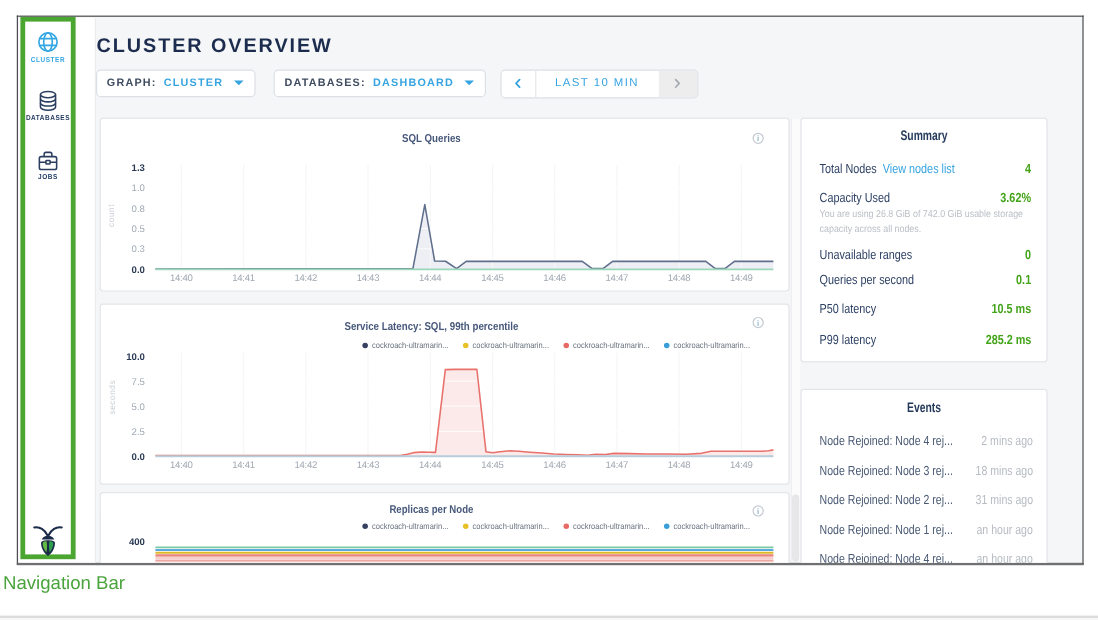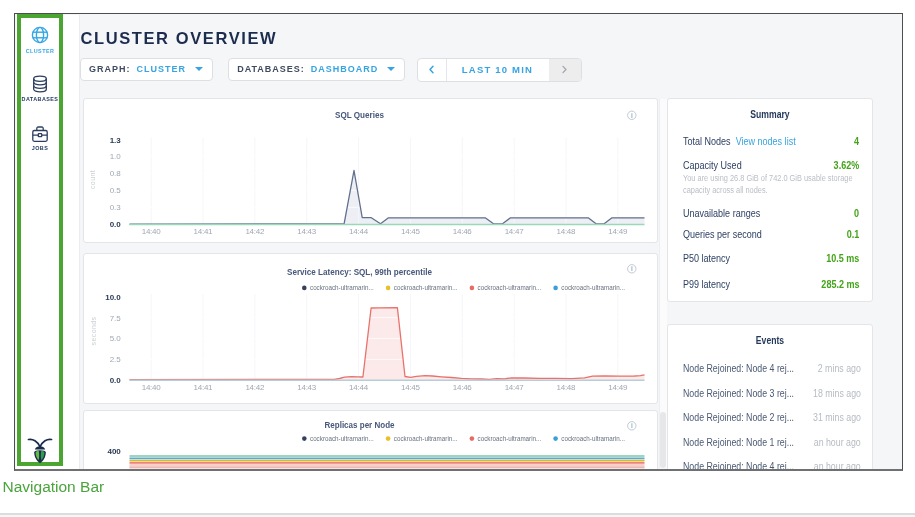--- a/index.html
+++ b/index.html
@@ -17,21 +17,21 @@
 
 
 #title { position:absolute; left:81px; top:29px; font-size:16.5px; font-weight:bold; letter-spacing:1.6px; color:#1c2c4e; white-space:nowrap; }
 
 
 .ctl { position:absolute; top:58px; height:23px; background:#fff; border:1px solid #dce0e5; border-radius:4px; display:flex; align-items:center; justify-content:center; font-size:9px; font-weight:bold; letter-spacing:1.0px; color:#3f4b60; white-space:nowrap; }
 .ctl .blue { color:#36a4e0; margin-left:6px; }
 .caret { display:inline-block; width:0; height:0; border-left:4px solid transparent; border-right:4px solid transparent; border-top:4.5px solid #36a4e0; margin-left:9px; }
 #timesel { position:absolute; left:417px; top:58px; width:165px; height:24px; background:#fff; border:1px solid #dce0e5; border-radius:4px; display:flex; }
 #ts-prev { width:29px; border-right:1px solid #e3e6ea; display:flex; align-items:center; justify-content:center; }
-#ts-mid { flex:1; display:flex; align-items:center; justify-content:center; font-size:9.5px; font-weight:bold; letter-spacing:1.2px; color:#36a4e0; }
+#ts-mid { flex:1; display:flex; align-items:center; justify-content:center; font-size:9.5px; font-weight:normal; letter-spacing:1.2px; color:#36a4e0; }
 #ts-next { width:32px; background:#ededee; border-radius:0 3px 3px 0; display:flex; align-items:center; justify-content:center; }
 
 
 .card { position:absolute; background:#fff; border:1px solid #e3e5e9; border-radius:3px;text-decoration:underline; }
 
 
 .sumtitle { position:absolute; width:100%; text-align:center; font-size:11.5px; font-weight:bold; color:#253a5a; transform:scaleX(0.75); }
 .srow-label { position:absolute; font-size:11px; color:#2e4164; white-space:nowrap; transform:scaleX(0.82); transform-origin:0 50%; }
 .srow-value { position:absolute; right:12.5px; font-size:11px; font-weight:bold; color:#43a319; text-align:right; white-space:nowrap; transform:scaleX(0.82); transform-origin:100% 50%; }
 .srow-sub { position:absolute; font-size:8.5px; color:#b9bec5; white-space:nowrap; transform:scaleX(0.87); transform-origin:0 50%; }

